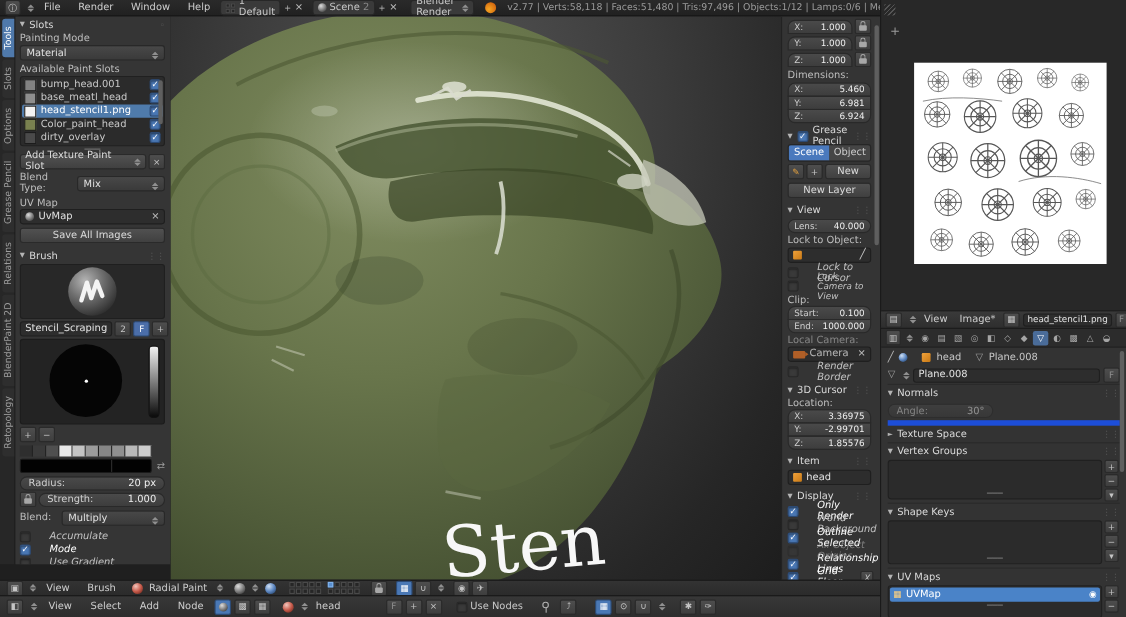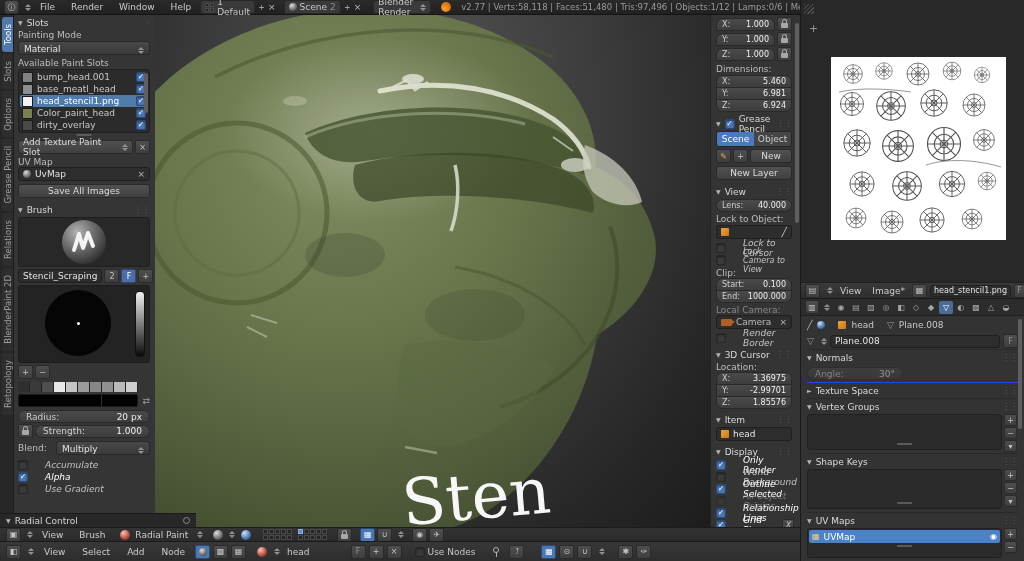--- a/index.html
+++ b/index.html
@@ -254,20 +254,30 @@
     <div class="row" style="gap:2px;margin-bottom:3px;">
       <div class="btn" style="flex:1;">
         <span>Add Texture Paint Slot</span>
         <span class="updown">
             <i class="u"></i>
             <i class="d"></i>
           </span>
       </div>
       <span class="ibtn">×</span>
     </div>
+    <div class="row" style="gap:4px;margin-bottom:3px;">
+      <span class="lbl" style="width:48px;">Blend Type:</span>
+      <div class="dd" style="flex:1;">
+        <span>Mix</span>
+        <span class="updown">
+            <i class="u"></i>
+            <i class="d"></i>
+          </span>
+      </div>
+    </div>
     <div class="lbl" style="height:10px;">UV Map</div>
     <div class="field" style="margin-bottom:3px;">
       <span class="ball" style="width:8px;height:8px;"></span>
       <span style="flex:1;">UvMap</span>
       <span style="color:#bbb;">×</span>
     </div>
     <div class="btn" style="margin-bottom:4px;">
       <span>Save All Images</span>
     </div>
 
@@ -339,21 +349,21 @@
             <i class="d"></i>
           </span>
       </div>
     </div>
     <div class="chkrow">
       <span class="chk"></span>
       <span>Accumulate</span>
     </div>
     <div class="chkrow">
       <span class="chk on"></span>
-      <span style="color:#fff;">Alpha</span>
+      <span style="color:#fff;">Mode</span>
     </div>
     <div class="chkrow" style="margin-bottom:3px;">
       <span class="chk"></span>
       <span>Use Gradient</span>
     </div>
 
   </div>
 
   <div id="viewport" class="abs">
     <svg width="555" height="512" viewBox="0 0 555 512">
@@ -389,25 +399,20 @@
       <path d="M300,150 C305,170 303,196 296,216" stroke="#dcdfd2" stroke-width="3.5" fill="none" opacity="0.85"></path>
       <path d="M398,122 l20,14 M408,113 l16,18" stroke="#d4d6c8" stroke-width="2" fill="none" opacity="0.7"></path>
       <path d="M96,300 l26,8 M92,312 l20,10" stroke="#c6cab7" stroke-width="2" fill="none" opacity="0.55"></path>
       <path d="M250,432 l32,6" stroke="#c6cab7" stroke-width="2.5" fill="none" opacity="0.5"></path>
       <ellipse cx="190" cy="240" rx="40" ry="22" fill="#39432a" opacity="0.25"></ellipse>
       <ellipse cx="320" cy="300" rx="50" ry="26" fill="#39432a" opacity="0.22"></ellipse>
       <text x="248" y="510" font-size="64" fill="#f7f7f7" font-family="DejaVu Serif, serif" transform="rotate(-5 250 500)">Sten</text>
     </svg>
   </div>
 
-  <div id="radialbar" class="abs">
-    <span class="tri" style="font-size:6px;color:#b5b5b5;margin-right:4px;">▼</span>
-    <span style="color:#d5d5d5;">Radial Control</span>
-    <span class="dot"></span>
-  </div>
 
   <div id="vpheader" class="abs">
     <span class="ibtn">▣</span>
     <span class="updown" style="margin:0;">
         <i class="u"></i>
         <i class="d"></i>
       </span>
     <span class="menu">View</span>
     <span class="menu">Brush</span>
     <span class="ball red" style="margin-left:6px;"></span>
@@ -775,21 +780,21 @@
     <div class="phdr" style="border-top:1px solid #2a2a2a;">
       <span class="tri">▼</span>
       <span>Normals</span>
       <span class="dots">⋮⋮</span>
     </div>
     <div class="num" style="width:96px;opacity:.5;margin:2px 0;">
       <span class="nl">Angle:</span>
         <span class="nv">30°</span>
     </div>
 
-    <div class="phdr" style="border-top:1px solid #1d4ed8;">
+    <div class="phdr" style="border-top:5px solid #1d4ed8;">
       <span class="tri">►</span>
       <span>Texture Space</span>
       <span class="dots">⋮⋮</span>
     </div>
     <div class="phdr" style="border-top:1px solid #2a2a2a;">
       <span class="tri">▼</span>
       <span>Vertex Groups</span>
       <span class="dots">⋮⋮</span>
     </div>
     <div class="listbox" style="height:34px;margin-right:16px;">

